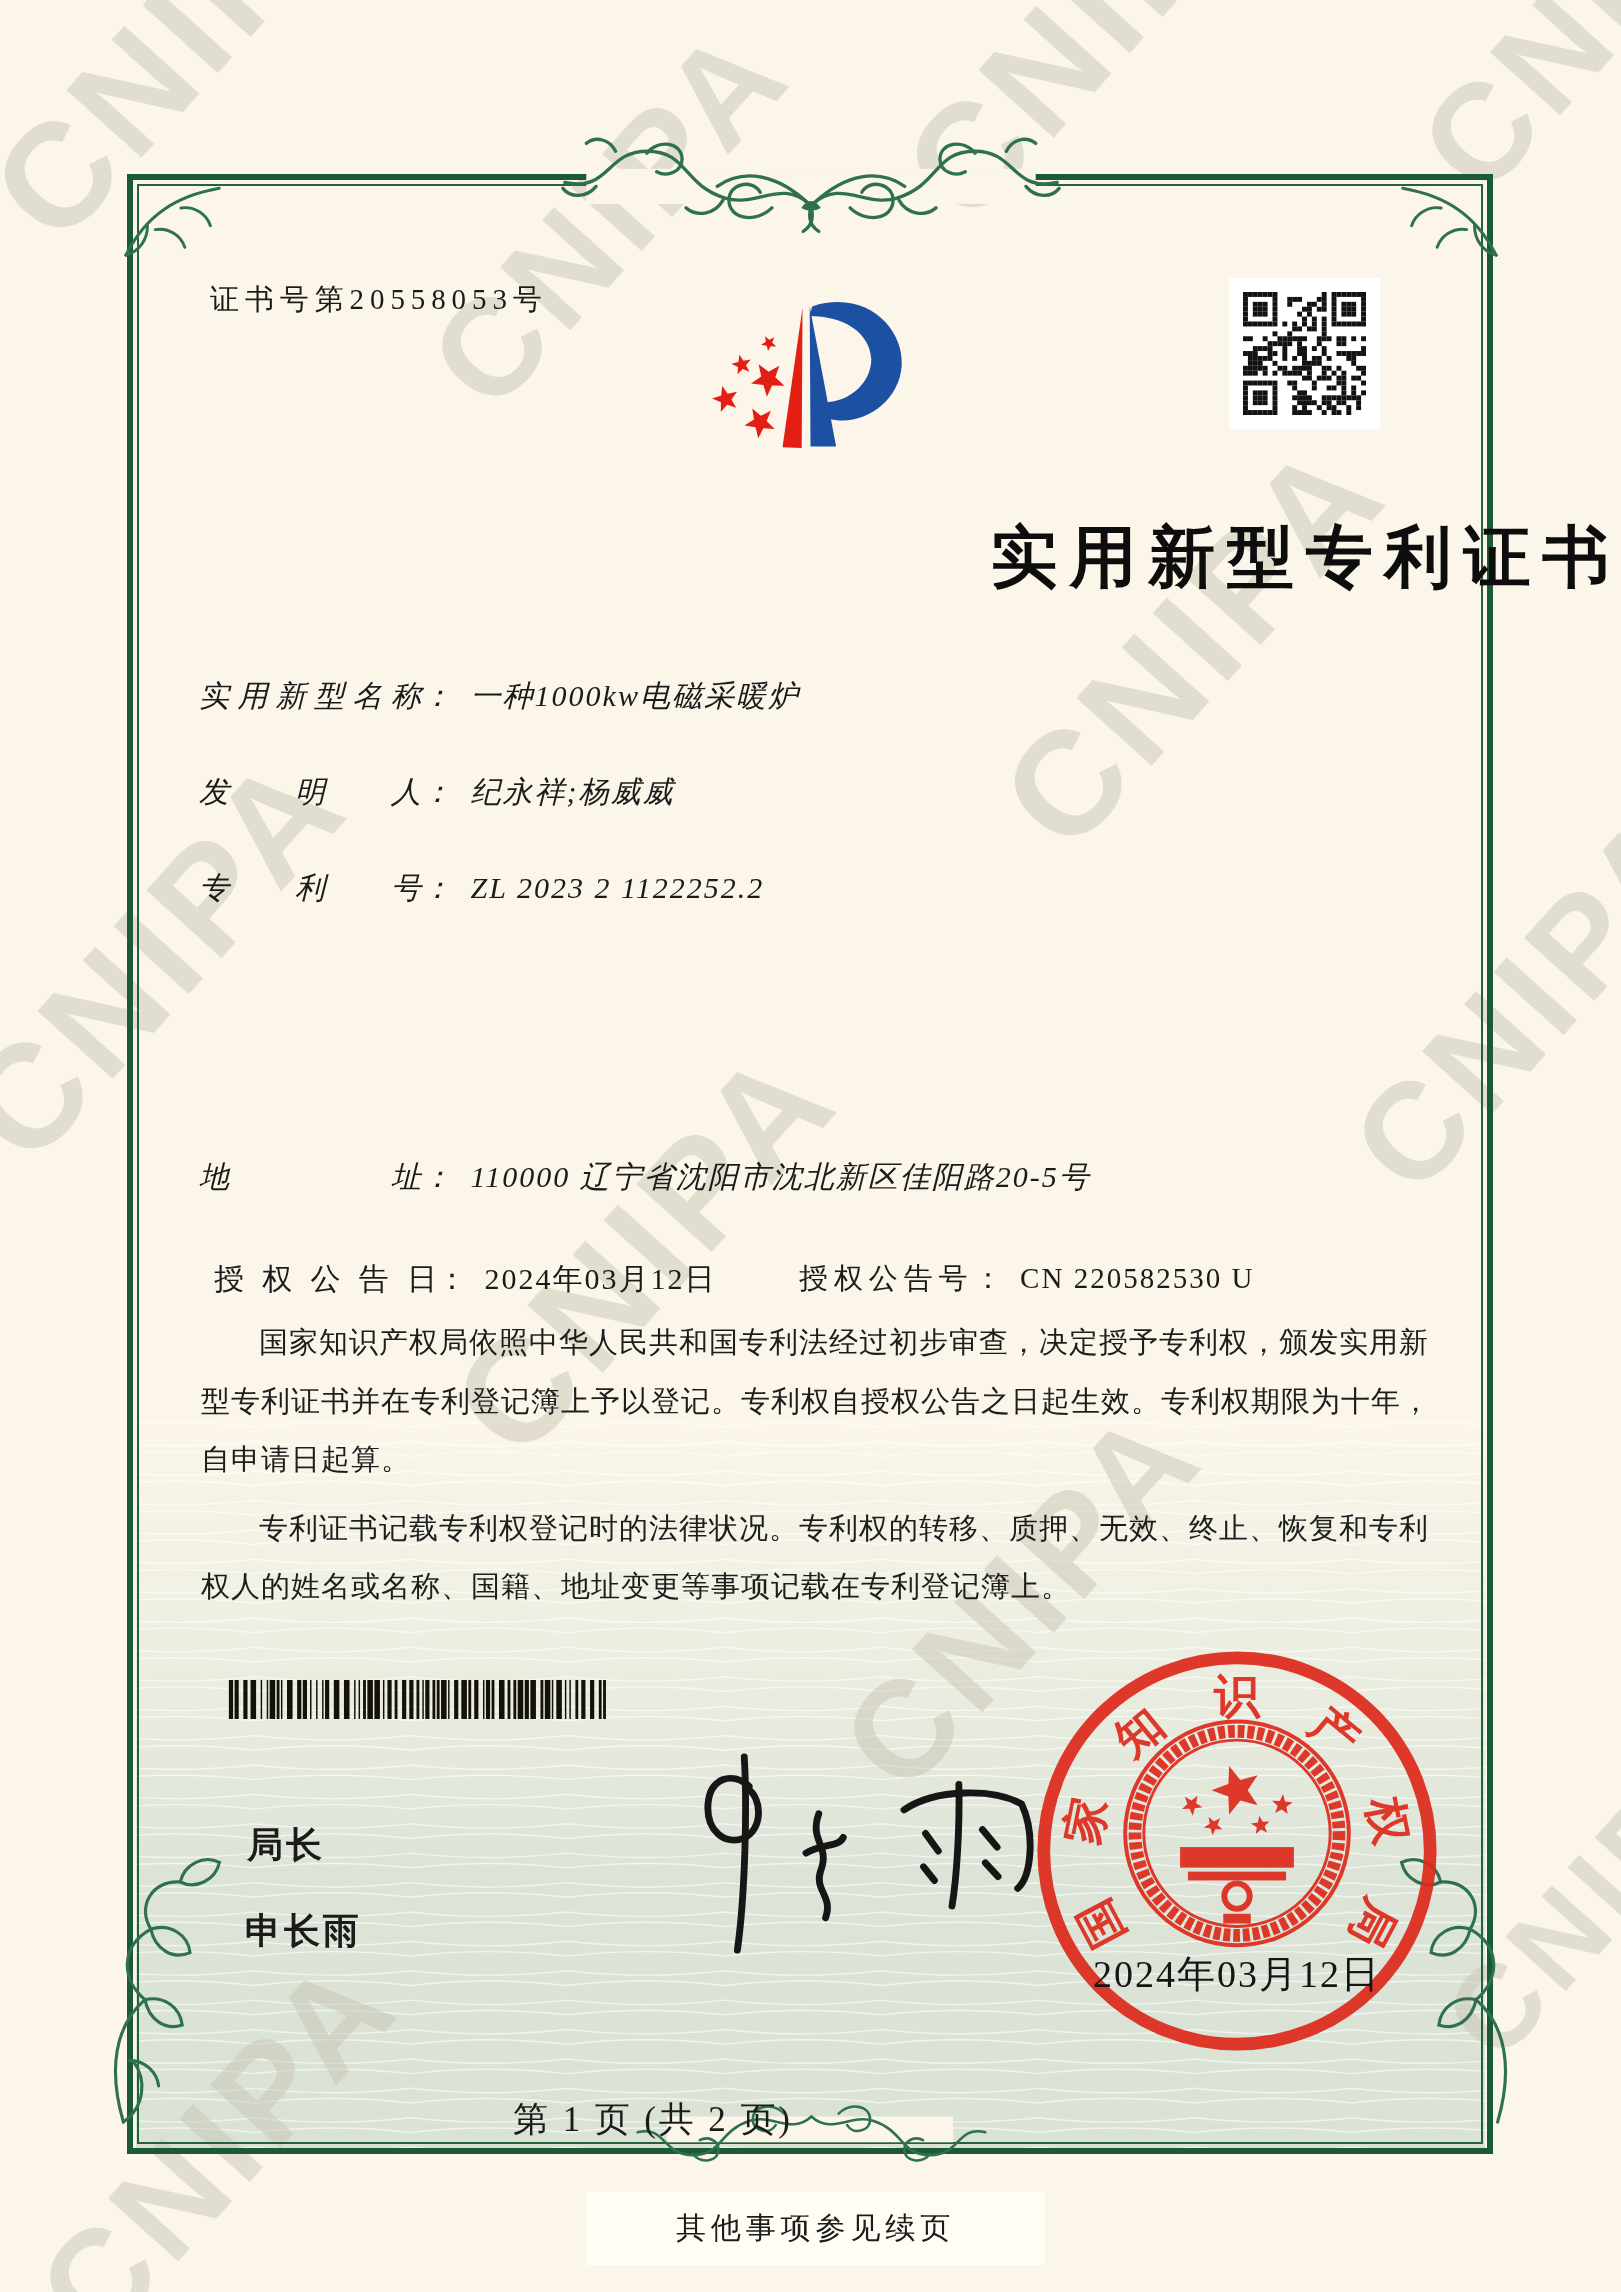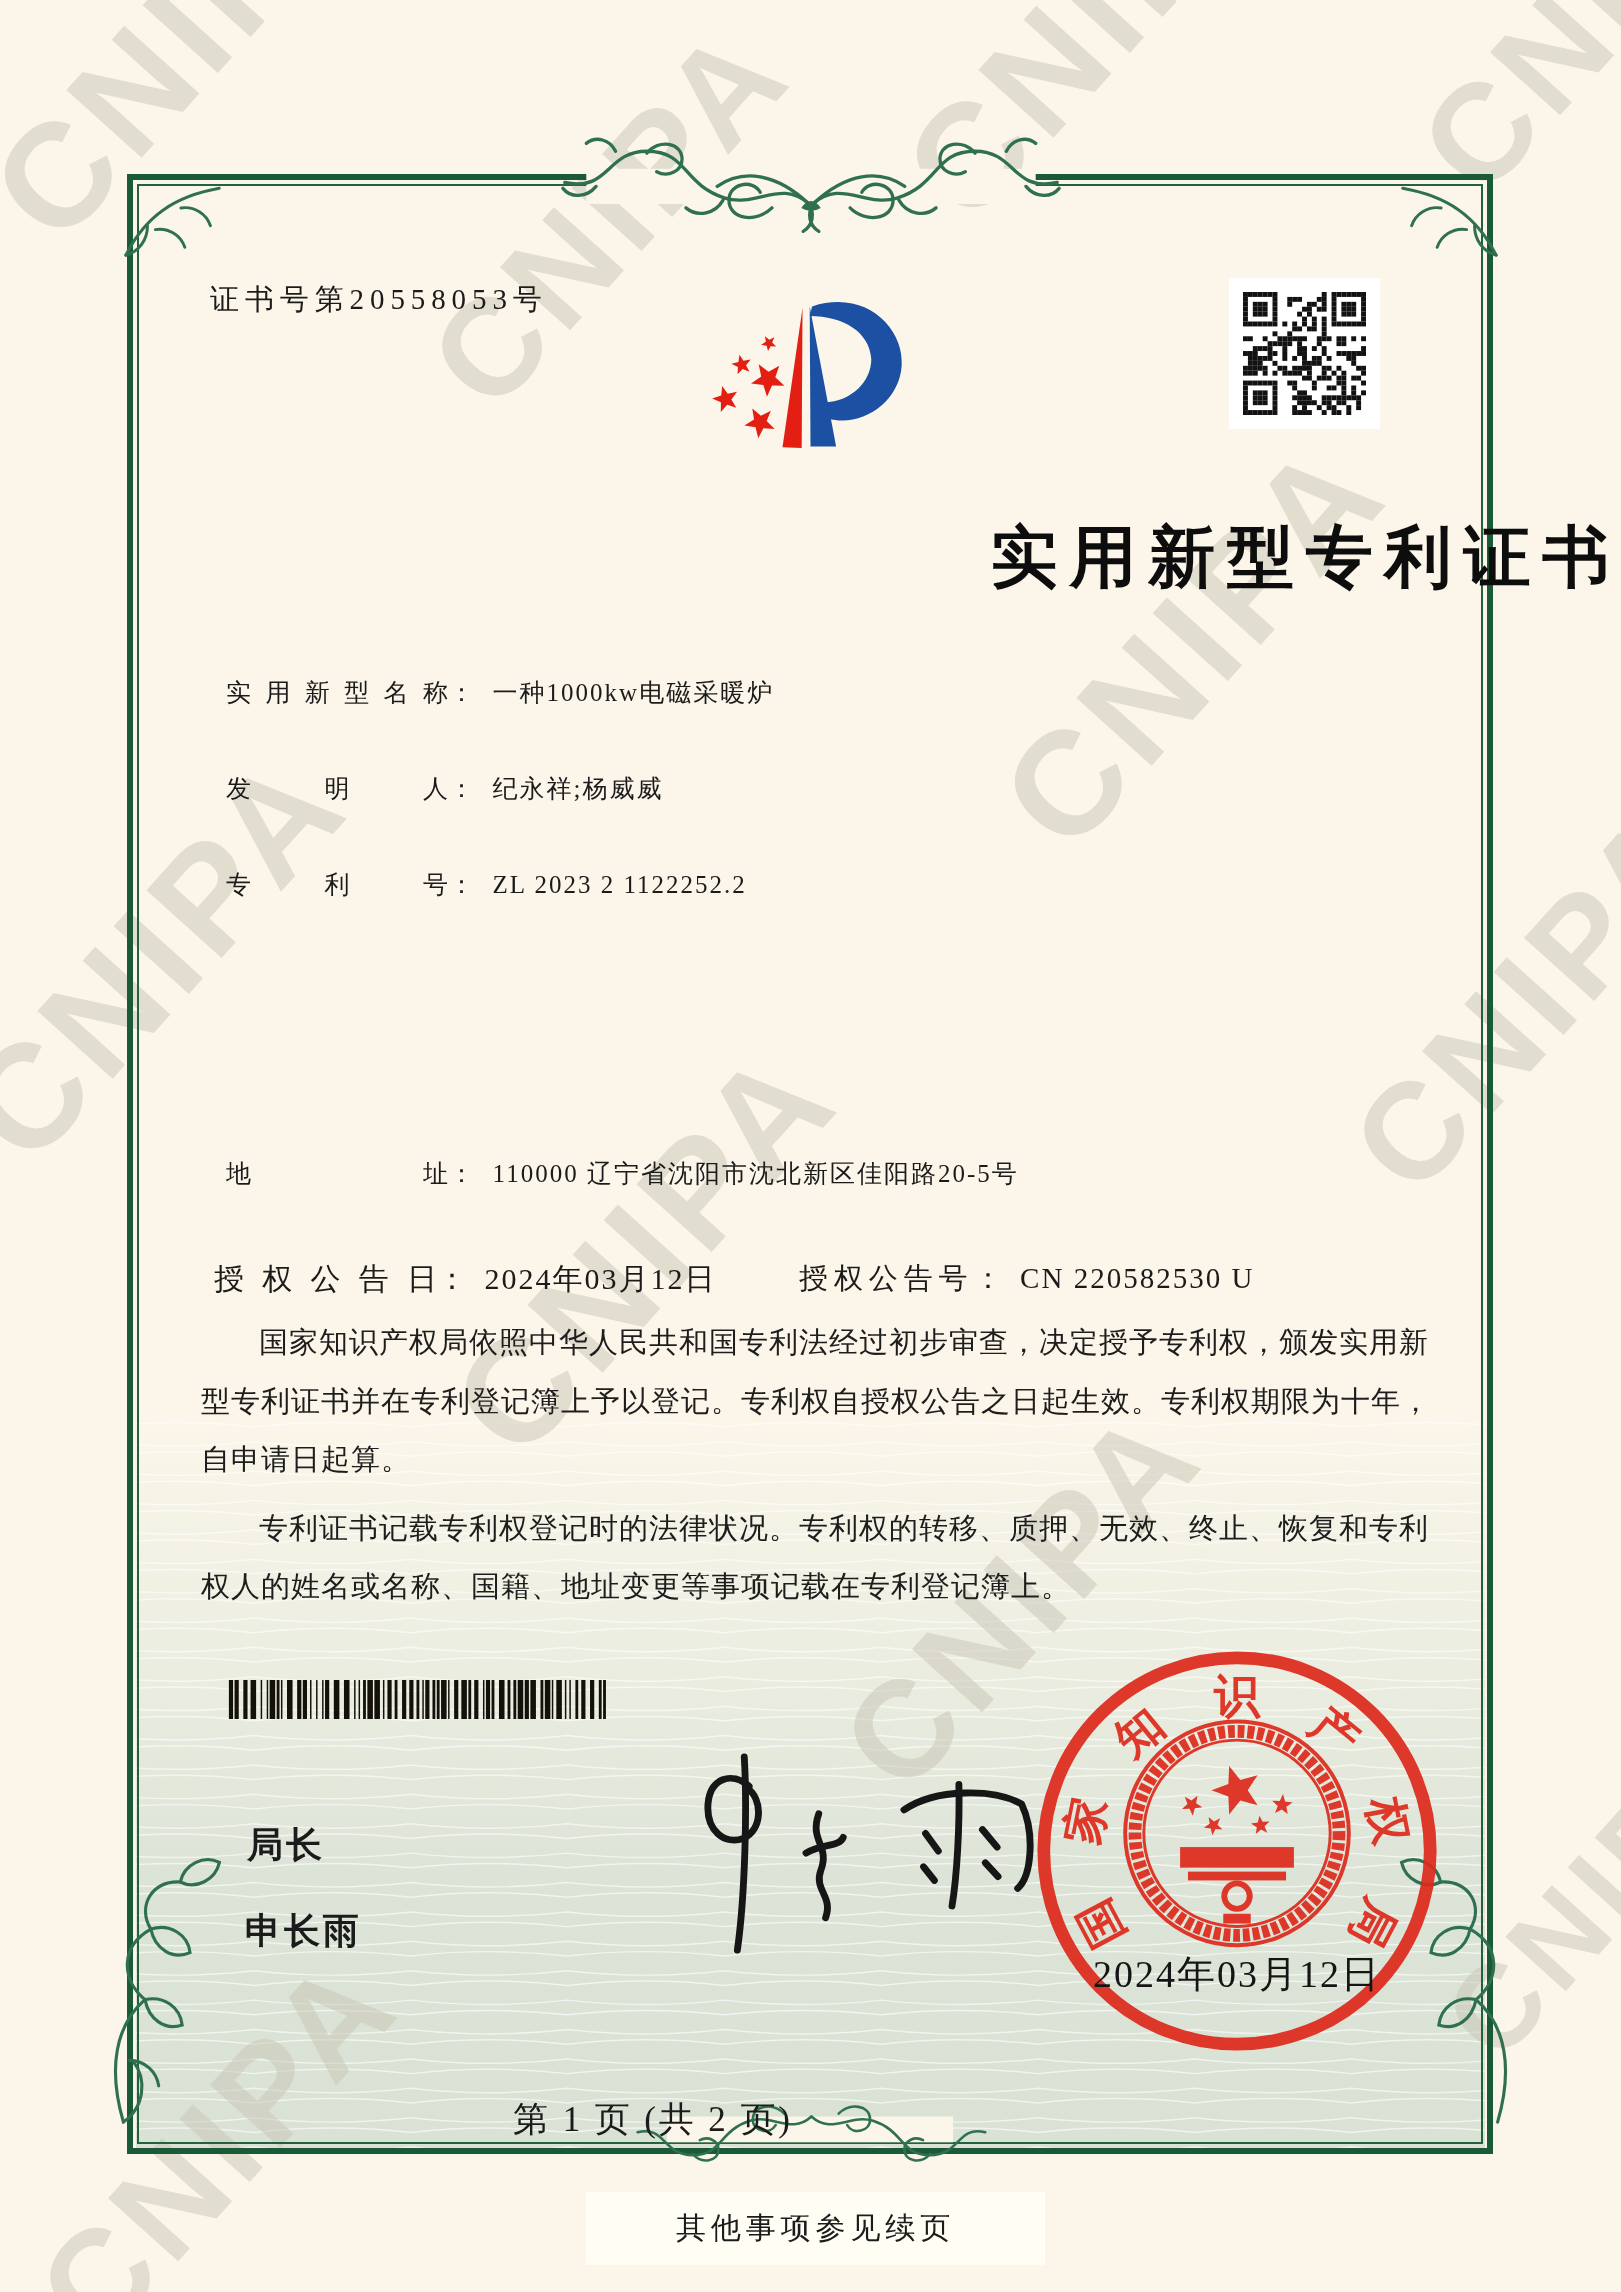--- a/index.html
+++ b/index.html
@@ -26,21 +26,21 @@
 
   .content{position:absolute;z-index:5;color:#1b1b1b;}
 
   .cert-no{left:210px;top:280px;font-size:29px;letter-spacing:5.9px;}
   .logo{left:702px;top:284px;width:225px;height:184px;}
   .qr-box{left:1229px;top:278px;width:151px;height:151px;background:#ffffff;display:flex;
       align-items:center;justify-content:center;}
   .title{left:0;top:512px;width:1621px;text-align:right;font-size:67px;font-weight:bold;
       letter-spacing:11.8px;color:#0d0d0d;}
 
-  .row{left:226px;width:1215px;font-size:25px;letter-spacing:1px;}
+  .row{left:199px;width:1215px;font-size:30px;letter-spacing:1px;font-style:italic;}
   .lbl{display:inline-block;width:223px;text-align:justify;text-align-last:justify;vertical-align:top;}
   .colon{display:inline-block;margin-right:17.6px;}
   .val{letter-spacing:2px;}
   .r1{top:676px}.r2{top:772px}.r3{top:868px}.r4{top:964px}.r5{top:1061px}.r6{top:1157px}
   .r7a{left:214px;top:1259px;font-size:30px;}
   .r7b{left:799px;top:1259px;font-size:29px;}
   .r7b .lbl2{letter-spacing:5.9px;}
 
   .paras{left:201px;top:1313px;width:1237px;font-size:29px;line-height:2.02;color:#1d1d1d;}
   .paras p{margin:0 0 9.8px 0;text-indent:2em;letter-spacing:1px;}

